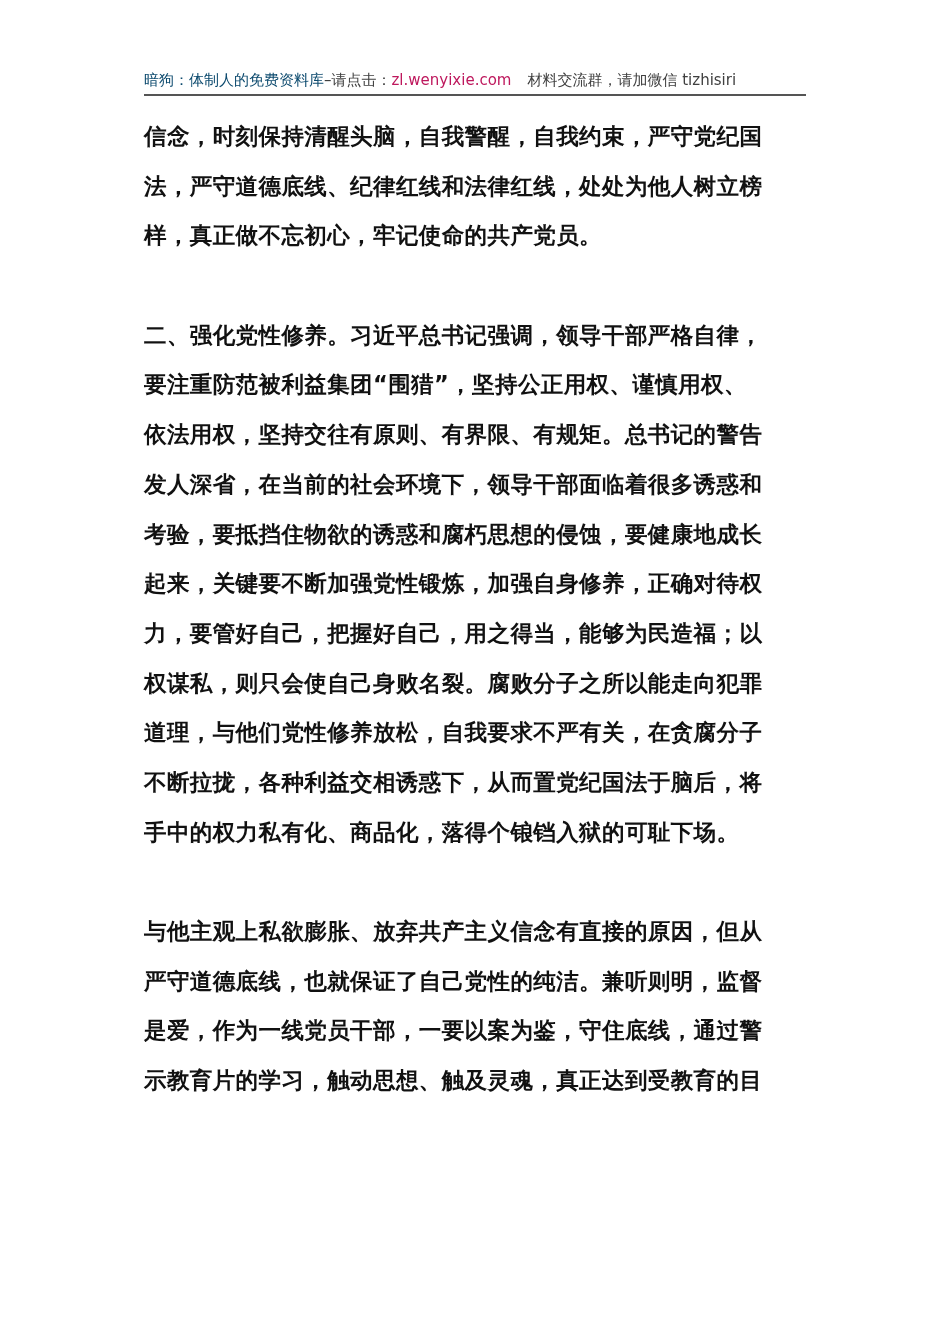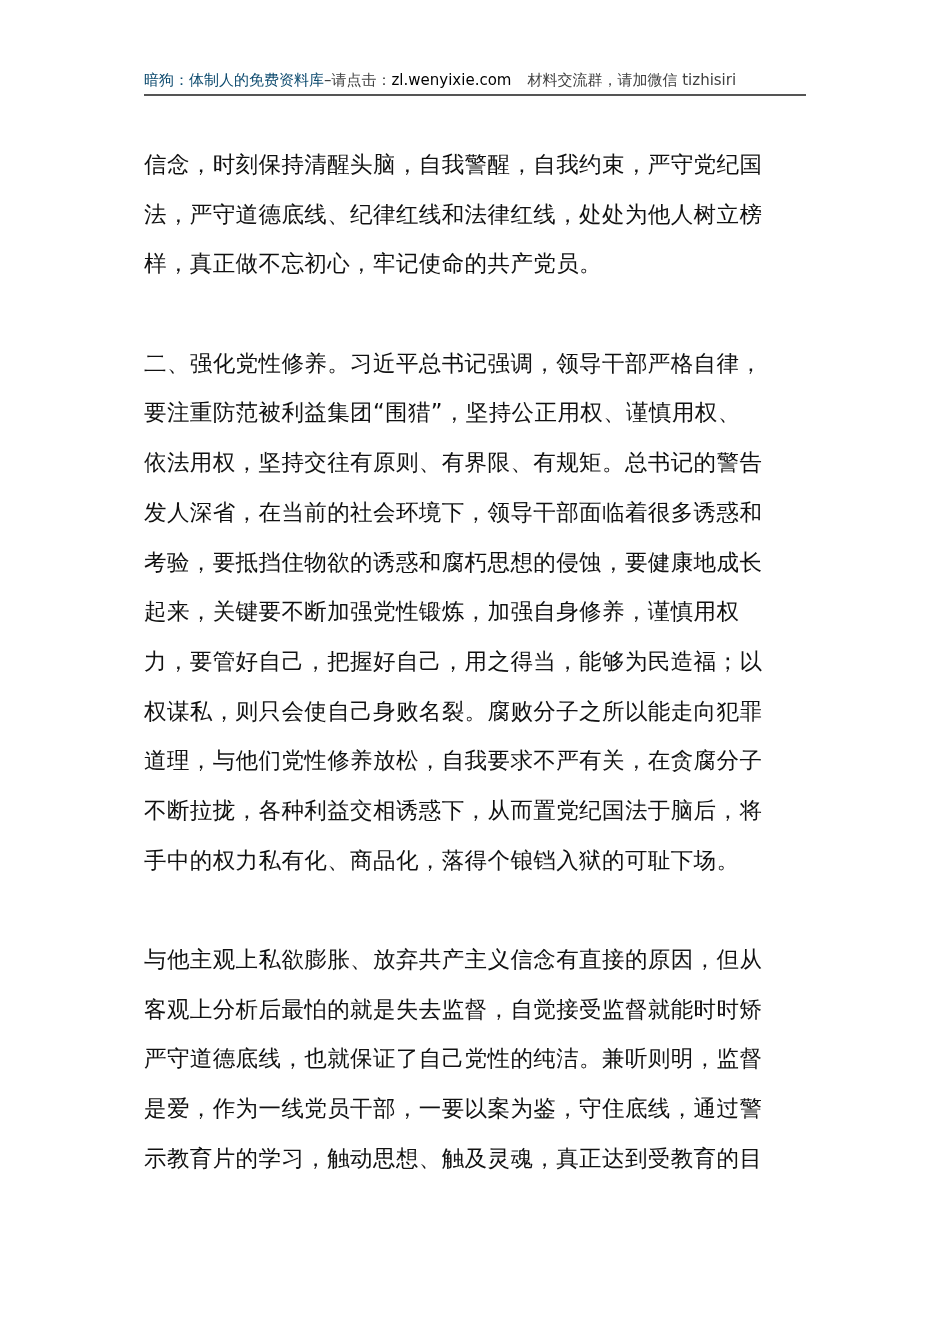--- a/index.html
+++ b/index.html
@@ -3,23 +3,23 @@
   <meta charset="utf-8">
   <style>
     html, body { margin: 0; padding: 0; background: #ffffff; }
     body { width: 950px; height: 1344px; position: relative; overflow: hidden;
            font-family: "DejaVu Sans", "Liberation Sans", sans-serif; color: #111; }
     .header { position: absolute; left: 144px; top: 68px; width: 662px; height: 26px;
               border-bottom: 2px solid #555; font-size: 15px; line-height: 24px;
               white-space: nowrap; overflow: hidden; }
     .hdr-red { color: #0c4a6e; }
     .hdr-black { color: #404040; }
-    .hdr-blue { color: #000000; }
+    .hdr-blue { color: #be185d; }
     .hdr-gap { display: inline-block; width: 16px; }
-    .body-text { position: absolute; left: 144px; top: 140px; width: 672px; }
+    .body-text { position: absolute; left: 144px; top: 112px; width: 672px; font-weight: bold; }
     .line { font-size: 22.5px; line-height: 49.7px; height: 49.7px; white-space: nowrap;
             letter-spacing: 0.4px; color: #111; }
     .blank { height: 49.7px; }
   </style>
 </head>
 <body>
 
 <div class="header">
   <span class="hdr-red">暗狗：体制人的免费资料库</span><span class="hdr-black">–请点击：</span><span class="hdr-blue">zl.wenyixie.com</span><span class="hdr-gap"></span><span class="hdr-black">材料交流群，请加微信 tizhisiri</span>
 </div>
@@ -30,28 +30,27 @@
     <div class="line">法，严守道德底线、纪律红线和法律红线，处处为他人树立榜</div>
     <div class="line">样，真正做不忘初心，牢记使命的共产党员。</div>
   </div>
   <div class="blank"></div>
   <div>
     <div class="line">二、强化党性修养。习近平总书记强调，领导干部严格自律，</div>
     <div class="line">要注重防范被利益集团“围猎”，坚持公正用权、谨慎用权、</div>
     <div class="line">依法用权，坚持交往有原则、有界限、有规矩。总书记的警告</div>
     <div class="line">发人深省，在当前的社会环境下，领导干部面临着很多诱惑和</div>
     <div class="line">考验，要抵挡住物欲的诱惑和腐朽思想的侵蚀，要健康地成长</div>
-    <div class="line">起来，关键要不断加强党性锻炼，加强自身修养，谨慎用权</div>
+    <div class="line">起来，关键要不断加强党性锻炼，加强自身修养，正确对待权</div>
     <div class="line">力，要管好自己，把握好自己，用之得当，能够为民造福；以</div>
     <div class="line">权谋私，则只会使自己身败名裂。腐败分子之所以能走向犯罪</div>
     <div class="line">道理，与他们党性修养放松，自我要求不严有关，在贪腐分子</div>
     <div class="line">不断拉拢，各种利益交相诱惑下，从而置党纪国法于脑后，将</div>
     <div class="line">手中的权力私有化、商品化，落得个锒铛入狱的可耻下场。</div>
   </div>
   <div class="blank"></div>
   <div>
     <div class="line">与他主观上私欲膨胀、放弃共产主义信念有直接的原因，但从</div>
-    <div class="line">客观上分析后最怕的就是失去监督，自觉接受监督就能时时矫</div>
     <div class="line">严守道德底线，也就保证了自己党性的纯洁。兼听则明，监督</div>
     <div class="line">是爱，作为一线党员干部，一要以案为鉴，守住底线，通过警</div>
     <div class="line">示教育片的学习，触动思想、触及灵魂，真正达到受教育的目</div>
   </div>
 </div>
 
 </body></html>

